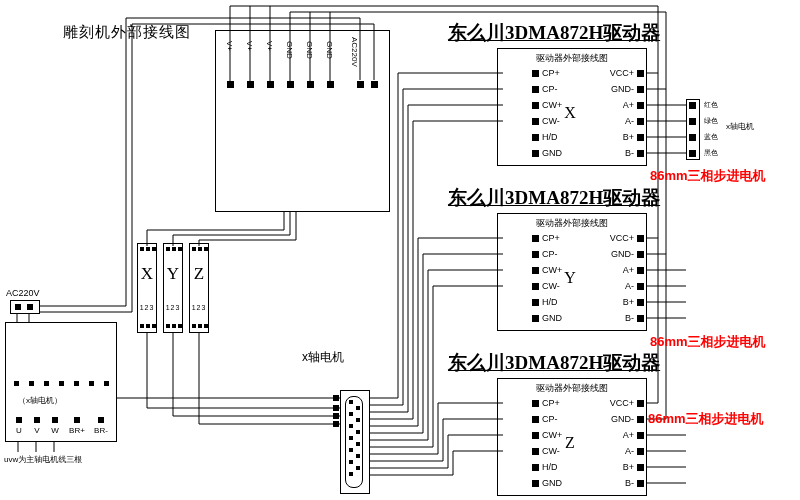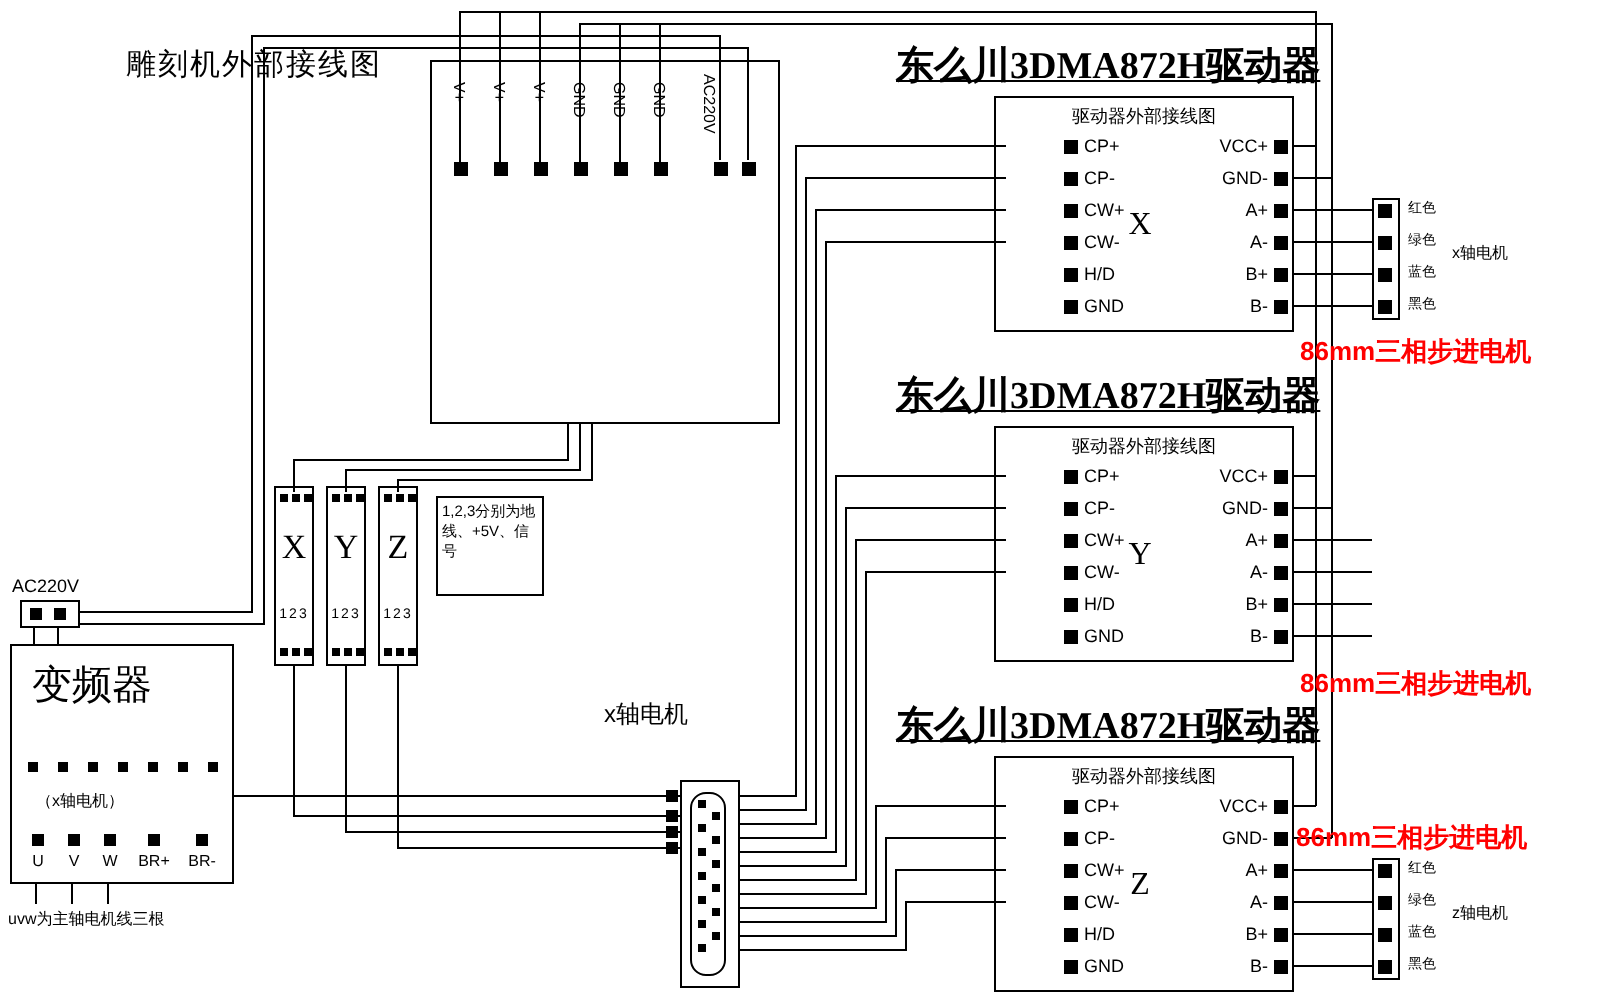--- a/index.html
+++ b/index.html
@@ -305,41 +305,28 @@
             <span>B+</span>
             <span class="sq"></span>
           </div>
         <div class="trow trow-r">
             <span>B-</span>
             <span class="sq"></span>
           </div>
       </div>
     </div>
   </div>
-  <div class="abs" style="left:686px; top:429px; width:110px; height:62px; z-index:4;">
-    <div class="abs thin" style="left:0; top:0; width:14px; height:61px; border:1px solid #000; background:#fff;"></div>
-    <span class="sqa" style="left:3px; top:3px;  width:7px; height:7px;"></span>
-    <span class="sqa" style="left:3px; top:19px; width:7px; height:7px;"></span>
-    <span class="sqa" style="left:3px; top:35px; width:7px; height:7px;"></span>
-    <span class="sqa" style="left:3px; top:51px; width:7px; height:7px;"></span>
-    <span class="abs wire-lbl" style="left:18px; top:2px;">红色</span>
-    <span class="abs wire-lbl" style="left:18px; top:18px;">绿色</span>
-    <span class="abs wire-lbl" style="left:18px; top:34px;">蓝色</span>
-    <span class="abs wire-lbl" style="left:18px; top:50px;">黑色</span>
-    <span class="abs motor-name" style="left:40px; top:22px;">z轴电机</span>
-  </div>
   <div class="lbl red-note" style="left:648px; top:410px;">86mm三相步进电机</div>
 
   <div class="lbl small9" style="left:6px; top:288px;">AC220V</div>
   <div class="box thin" style="left:10px; top:300px; width:30px; height:14px;">
     <span class="sqa" style="left:4px; top:3px; width:6px; height:6px;"></span>
     <span class="sqa" style="left:16px; top:3px; width:6px; height:6px;"></span>
   </div>
   <div class="box" style="left:5px; top:322px; width:112px; height:120px;">
-    <div class="abs inv-name" style="left:10px; top:6px;">变频器</div>
     <span class="sqa" style="left:8px;  top:58px; width:5px; height:5px;"></span>
     <span class="sqa" style="left:23px; top:58px; width:5px; height:5px;"></span>
     <span class="sqa" style="left:38px; top:58px; width:5px; height:5px;"></span>
     <span class="sqa" style="left:53px; top:58px; width:5px; height:5px;"></span>
     <span class="sqa" style="left:68px; top:58px; width:5px; height:5px;"></span>
     <span class="sqa" style="left:83px; top:58px; width:5px; height:5px;"></span>
     <span class="sqa" style="left:98px; top:58px; width:5px; height:5px;"></span>
     <div class="abs small8" style="left:12px; top:72px;">（x轴电机）</div>
     <span class="sqa" style="left:10px; top:94px; width:6px; height:6px;"></span>
     <span class="sqa" style="left:28px; top:94px; width:6px; height:6px;"></span>
@@ -378,21 +365,20 @@
     <span class="sqa" style="left:2px; top:3px; width:4px; height:4px;"></span>
     <span class="sqa" style="left:8px; top:3px; width:4px; height:4px;"></span>
     <span class="sqa" style="left:14px; top:3px; width:4px; height:4px;"></span>
     <div class="strip-letter">Z</div>
     <div class="strip-pins">123</div>
     <span class="sqa" style="left:2px; top:80px; width:4px; height:4px;"></span>
     <span class="sqa" style="left:8px; top:80px; width:4px; height:4px;"></span>
     <span class="sqa" style="left:14px; top:80px; width:4px; height:4px;"></span>
   </div>
 
-  <div class="box thin notebox" style="left:218px; top:248px; width:54px; height:50px;">1,2,3分别为地线、+5V、信号</div>
 
   <div class="lbl p12" style="left:302px; top:349px;">x轴电机</div>
   <div class="abs" style="left:340px; top:390px; width:30px; height:104px; z-index:4;">
     <div class="abs thin" style="left:0; top:0; width:30px; height:104px; border:1px solid #000; background:#fff;"></div>
     <div class="abs thin" style="left:5px; top:6px; width:18px; height:92px; border:1px solid #000; border-radius:8px;"></div>
     <span class="sqa" style="left:9px; top:10px; width:4px; height:4px;"></span>
     <span class="sqa" style="left:9px; top:22px; width:4px; height:4px;"></span>
     <span class="sqa" style="left:9px; top:34px; width:4px; height:4px;"></span>
     <span class="sqa" style="left:9px; top:46px; width:4px; height:4px;"></span>
     <span class="sqa" style="left:9px; top:58px; width:4px; height:4px;"></span>

